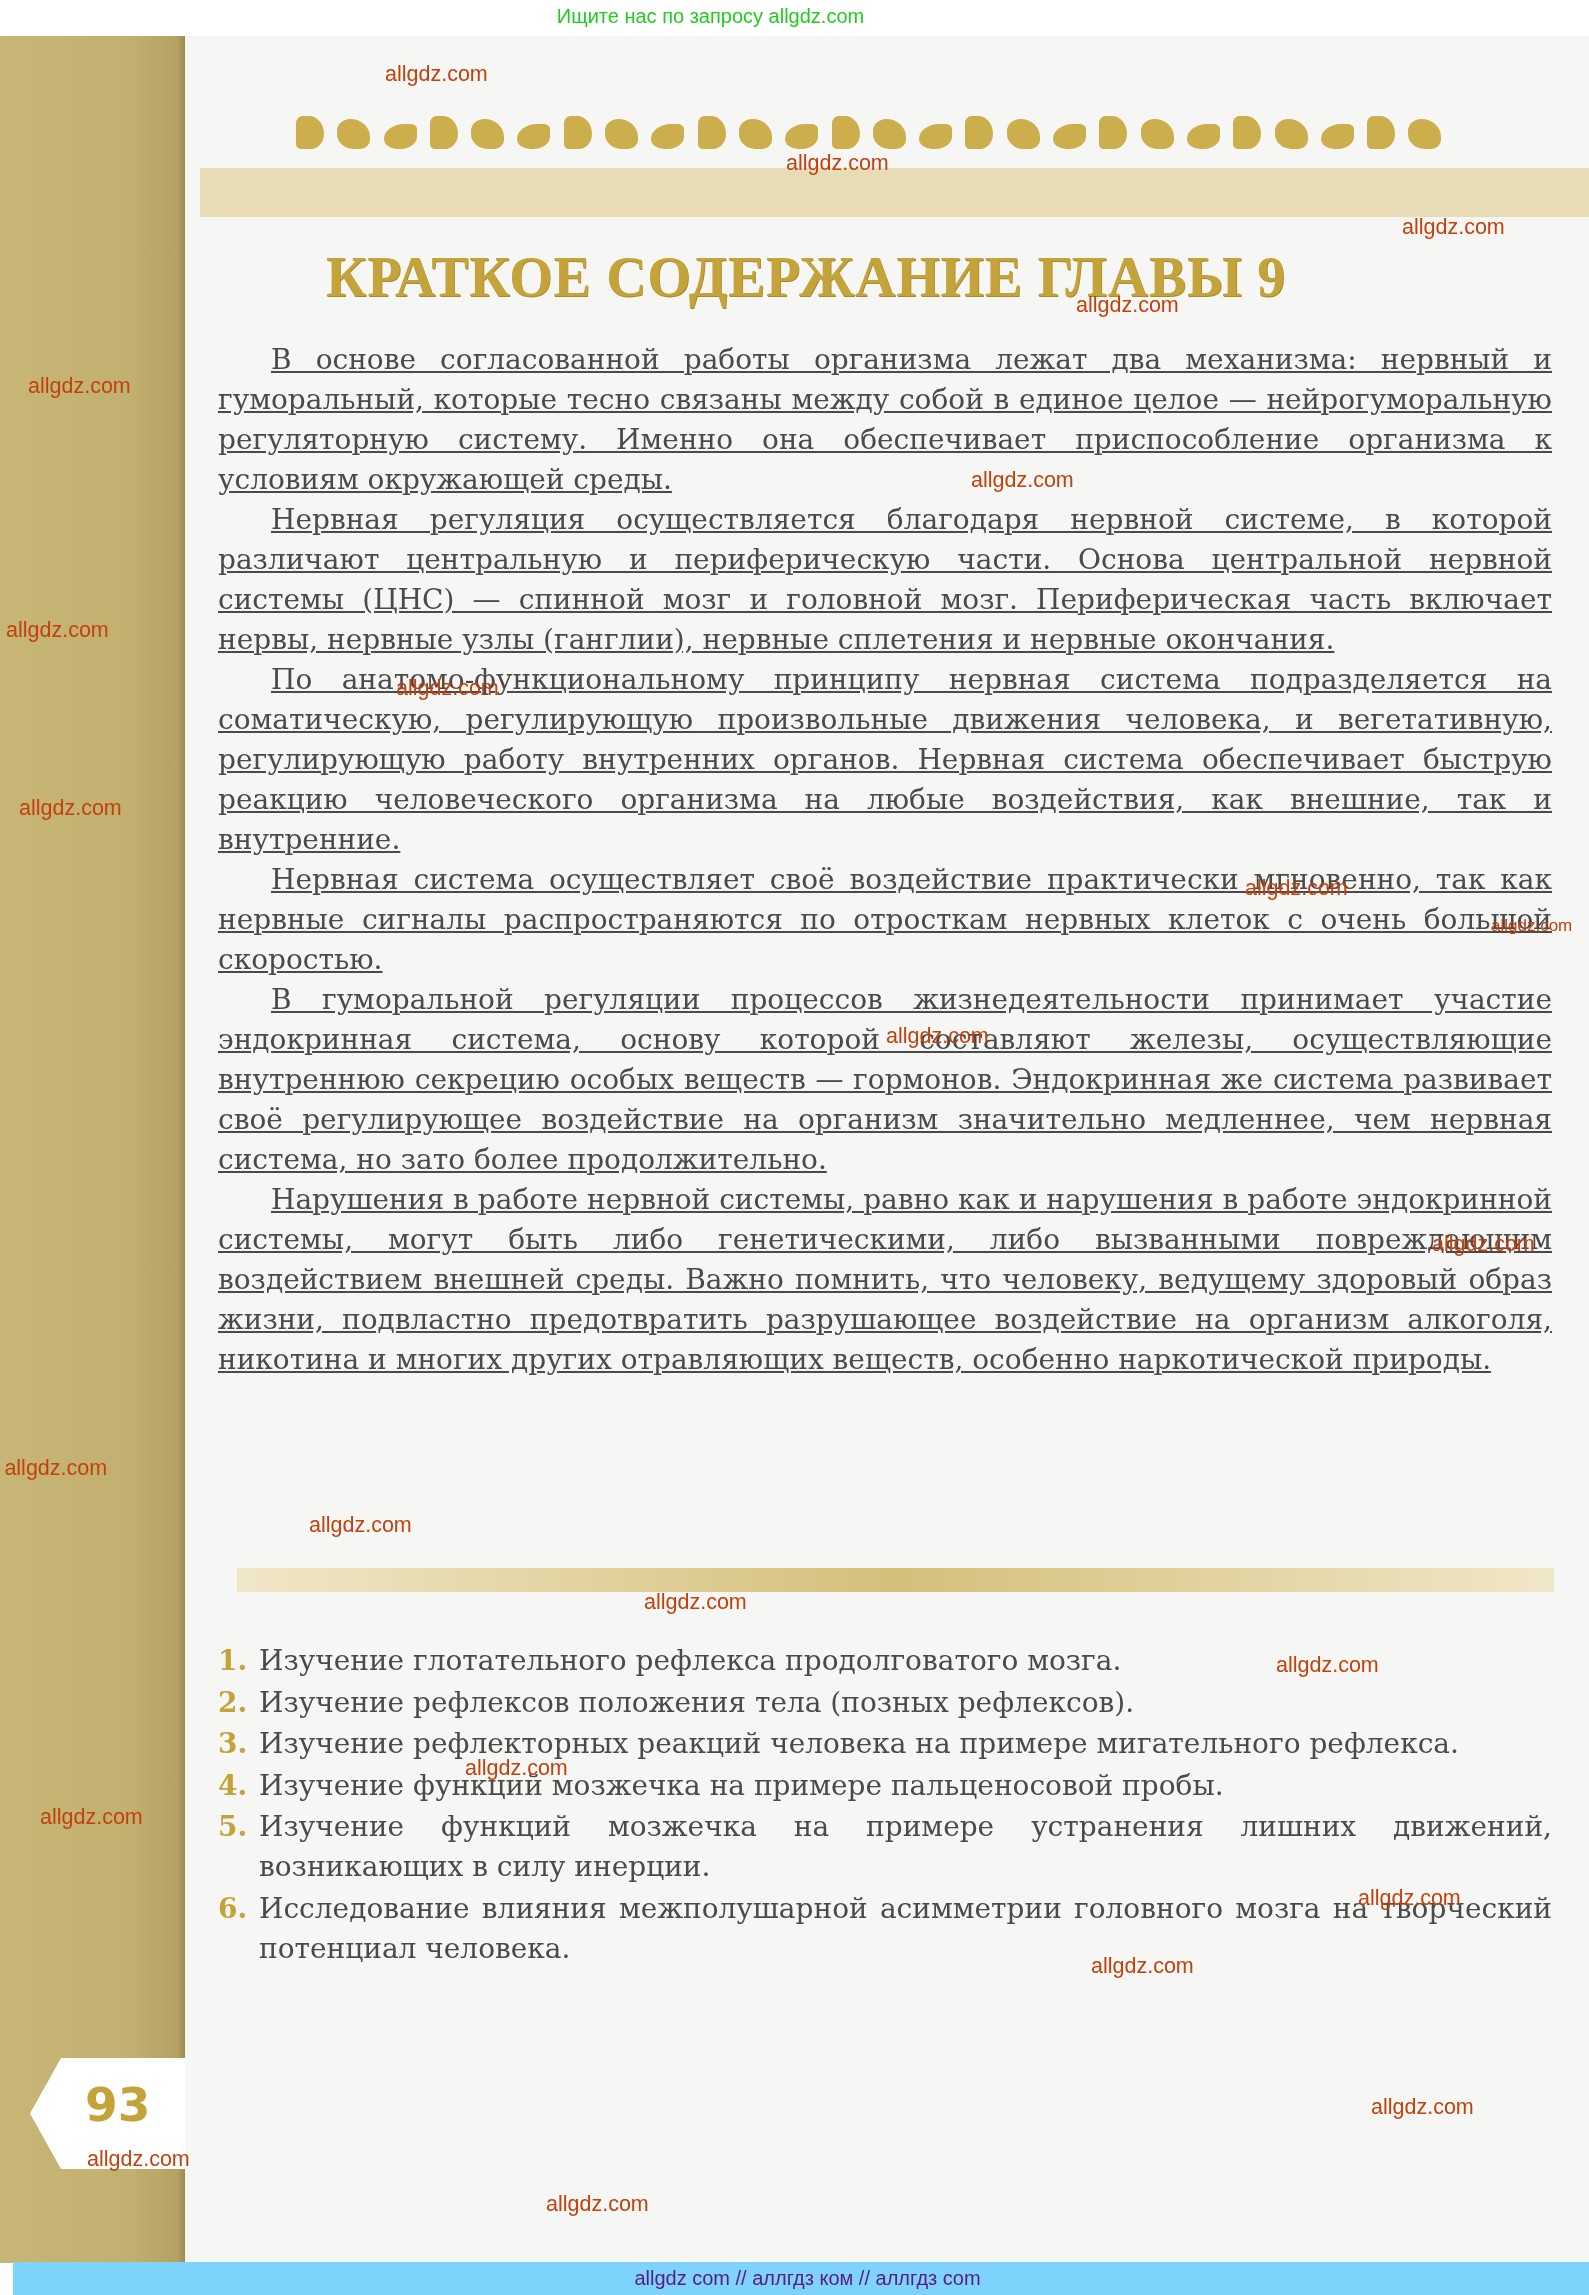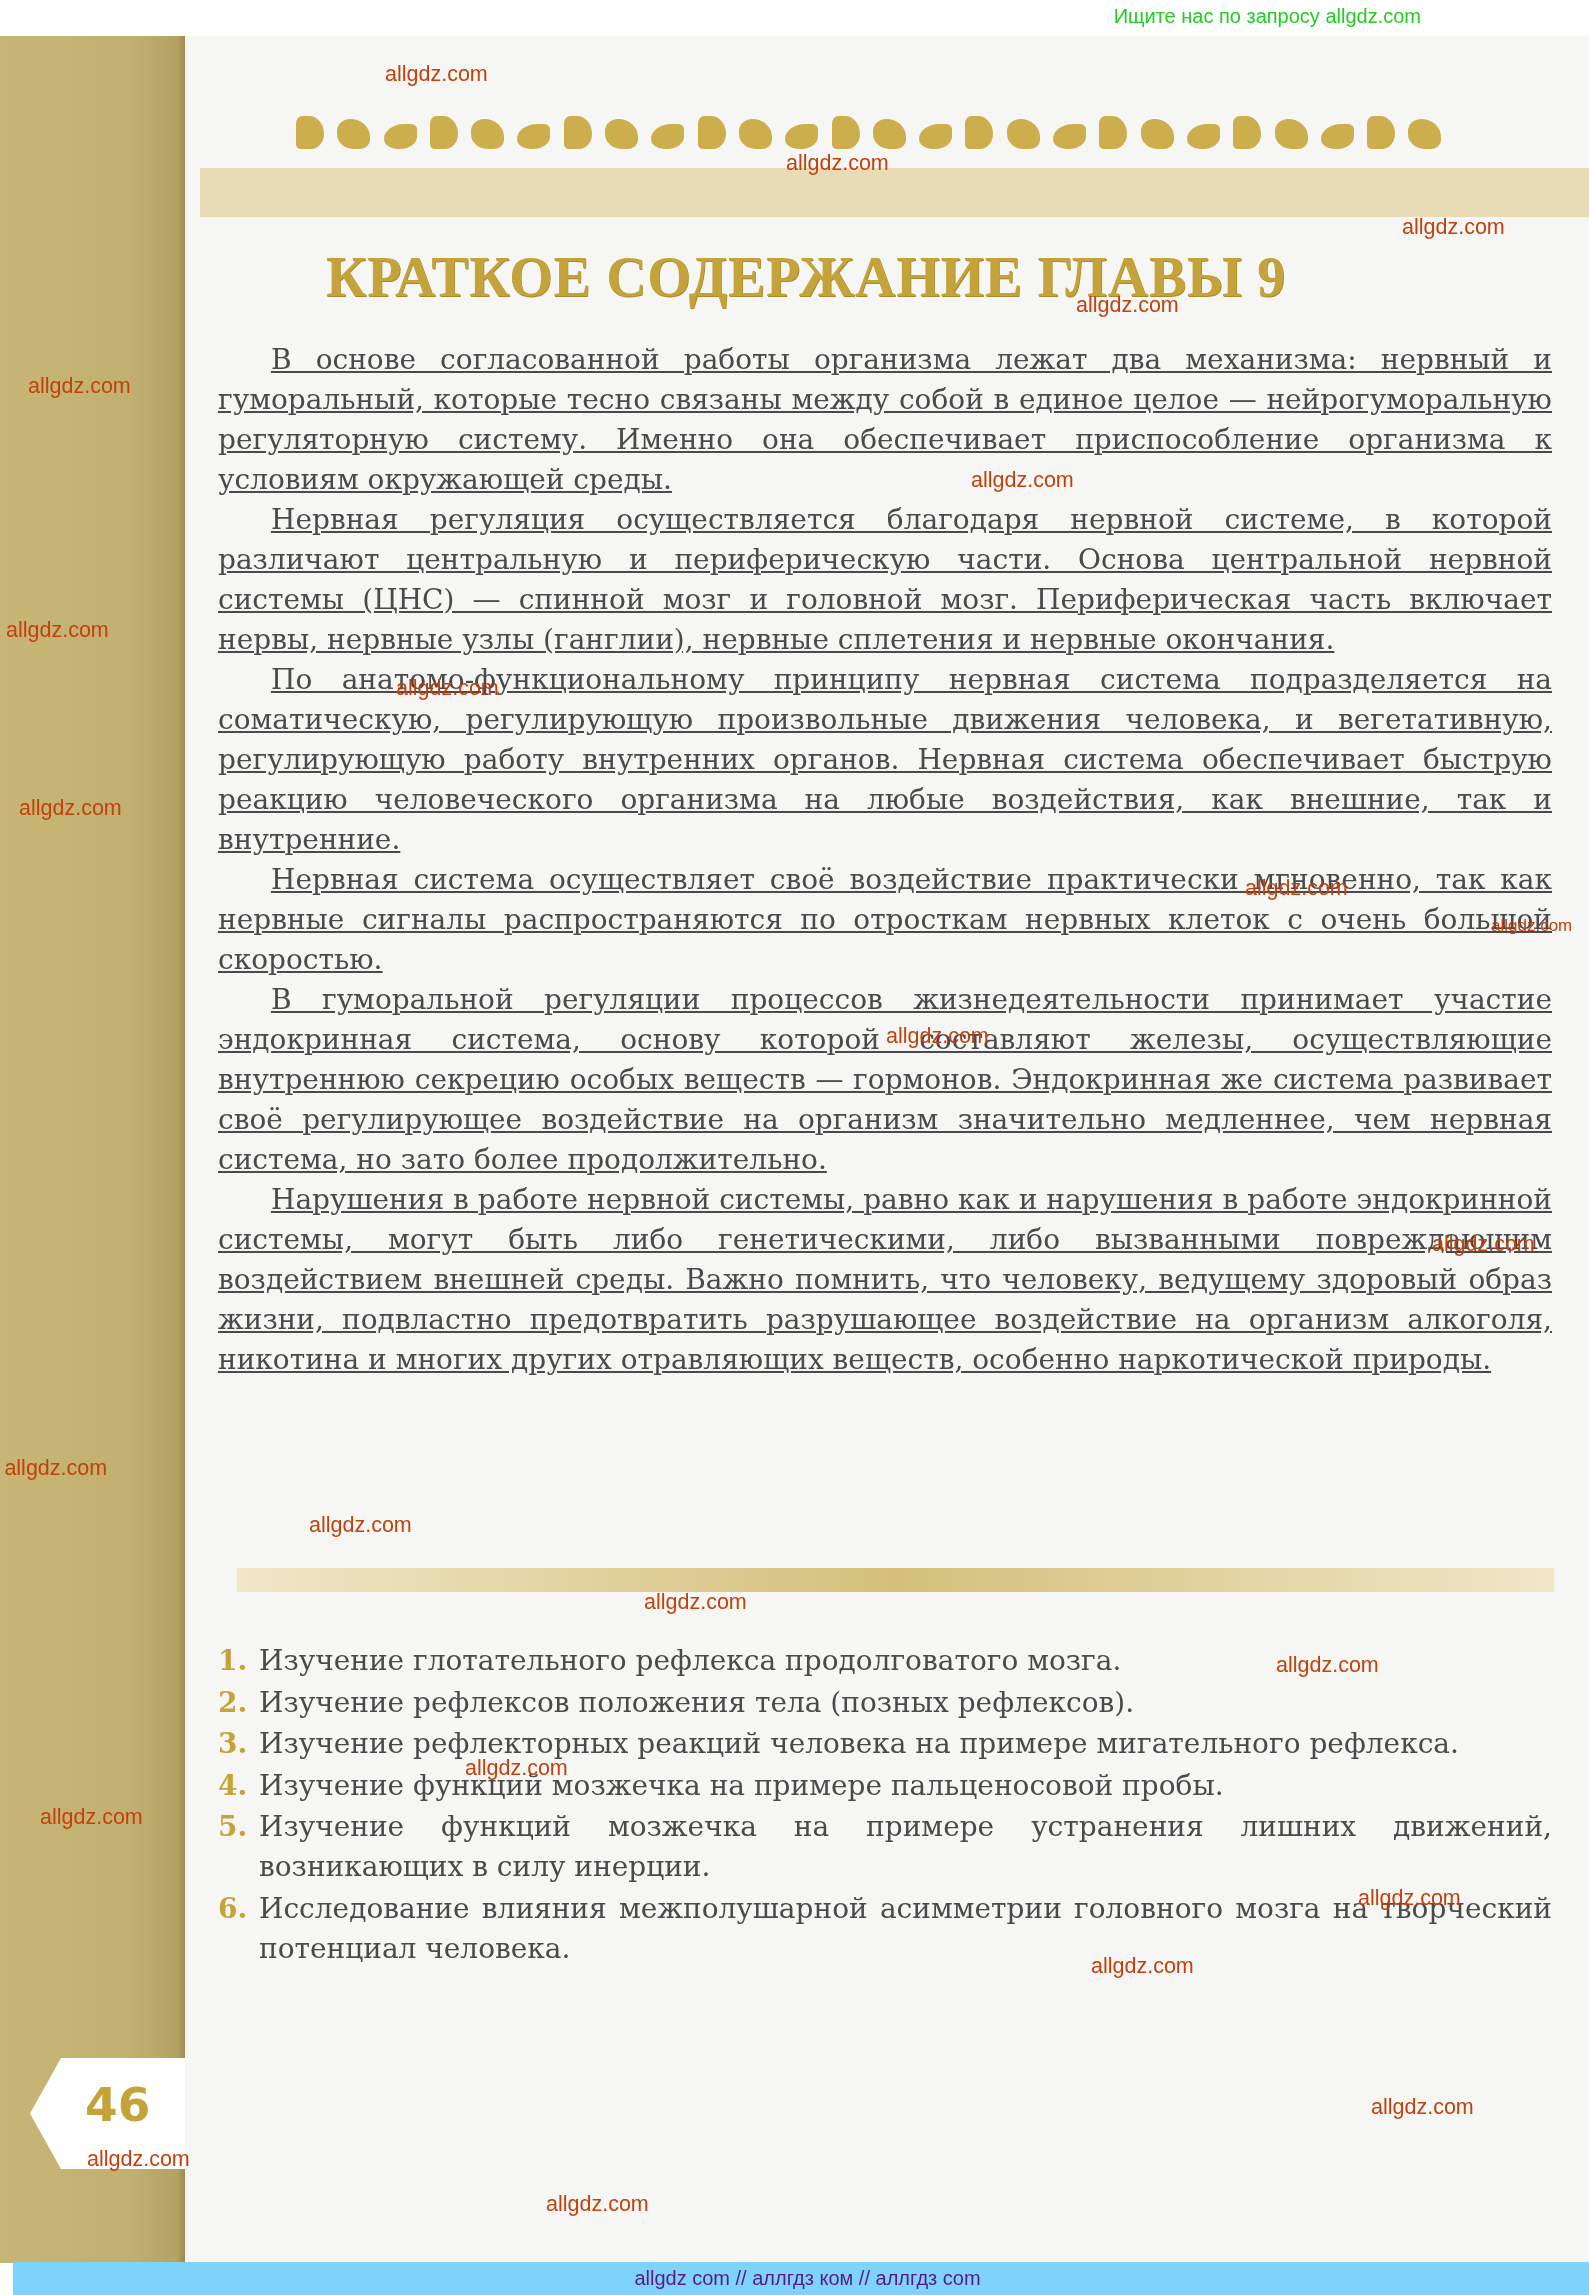--- a/index.html
+++ b/index.html
@@ -3,21 +3,21 @@
 <meta charset="utf-8">
 <style>
   html, body { margin: 0; padding: 0; }
   body {
     width: 1589px; height: 2295px; position: relative; overflow: hidden;
     background: #ffffff;
     font-family: "DejaVu Serif", serif;
   }
   .top-banner {
     position: absolute; left: 0; top: 0; width: 1421px; height: 36px;
-    text-align: right; font-family: "Liberation Sans", sans-serif;
+    text-align: center; font-family: "Liberation Sans", sans-serif;
     font-size: 20px; line-height: 33px; color: #22cc22;
   }
   .page {
     position: absolute; left: 0; top: 36px; width: 1589px; height: 2227px;
     background: #f6f6f4;
   }
   .spine {
     position: absolute; left: 0; top: 0; width: 185px; height: 2227px;
     background: linear-gradient(90deg, #c8b676 0%, #c2b070 70%, #b4a262 96%, #9c8a50 100%);
   }
@@ -162,21 +162,21 @@
     <span class="num">5.</span>
     <span class="txt">Изучение функций мозжечка на примере устранения лишних движений, возникающих в силу инерции.</span>
   </li>
   <li>
     <span class="num">6.</span>
     <span class="txt">Исследование влияния межполушарной асимметрии головного мозга на творческий потенциал человека.</span>
   </li>
 </ol>
 
 <div class="page-tab"></div>
-<div class="page-number">46</div>
+<div class="page-number">93</div>
 
 <span class="wm" style="left:385px;top:62px">allgdz.com</span>
 <span class="wm" style="left:786px;top:151px">allgdz.com</span>
 <span class="wm" style="left:1402px;top:215px">allgdz.com</span>
 <span class="wm" style="left:1076px;top:293px">allgdz.com</span>
 <span class="wm" style="left:28px;top:374px">allgdz.com</span>
 <span class="wm" style="left:971px;top:468px">allgdz.com</span>
 <span class="wm" style="left:6px;top:618px">allgdz.com</span>
 <span class="wm" style="left:396px;top:676px">allgdz.com</span>
 <span class="wm" style="left:19px;top:796px">allgdz.com</span>

